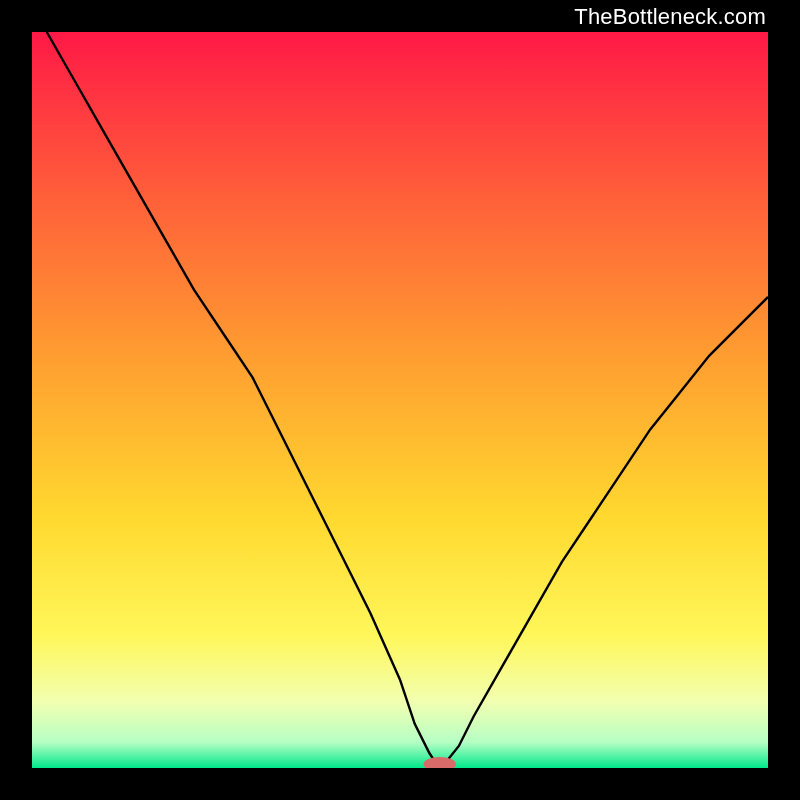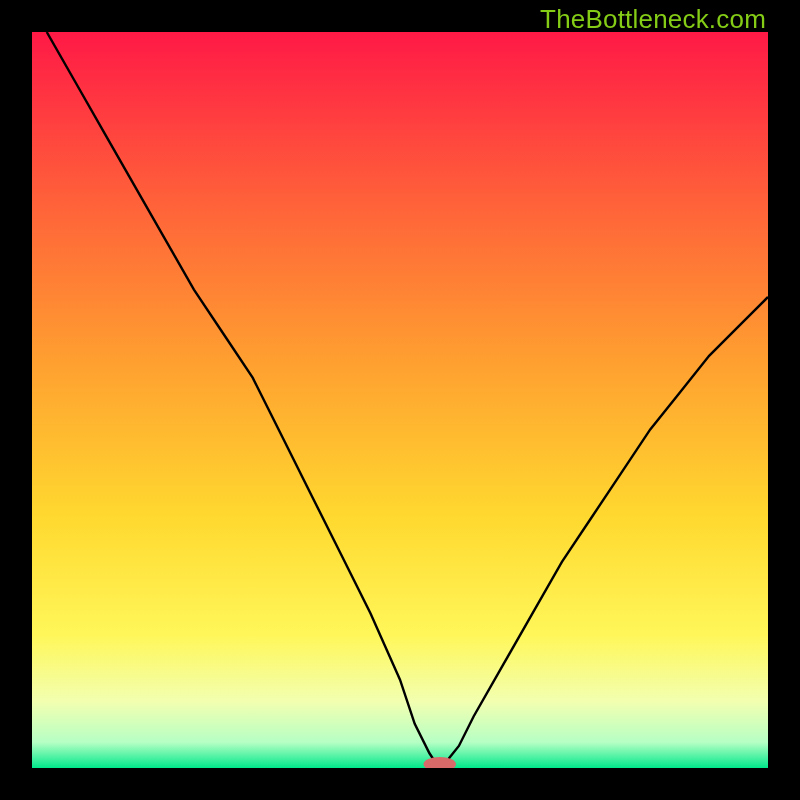--- a/index.html
+++ b/index.html
@@ -20,22 +20,22 @@
     position: absolute;
     left: 32px;
     top: 32px;
     width: 736px;
     height: 736px;
   }
   .watermark {
     position: absolute;
     top: 4px;
     right: 34px;
-    color: #84cc16;
-    font-size: 26px;
+    color: #ffffff;
+    font-size: 22px;
     letter-spacing: 0.2px;
     font-weight: 400;
   }
 </style>
 </head>
 <body>
 
 <div class="frame">
 
   <div class="watermark">TheBottleneck.com</div>

